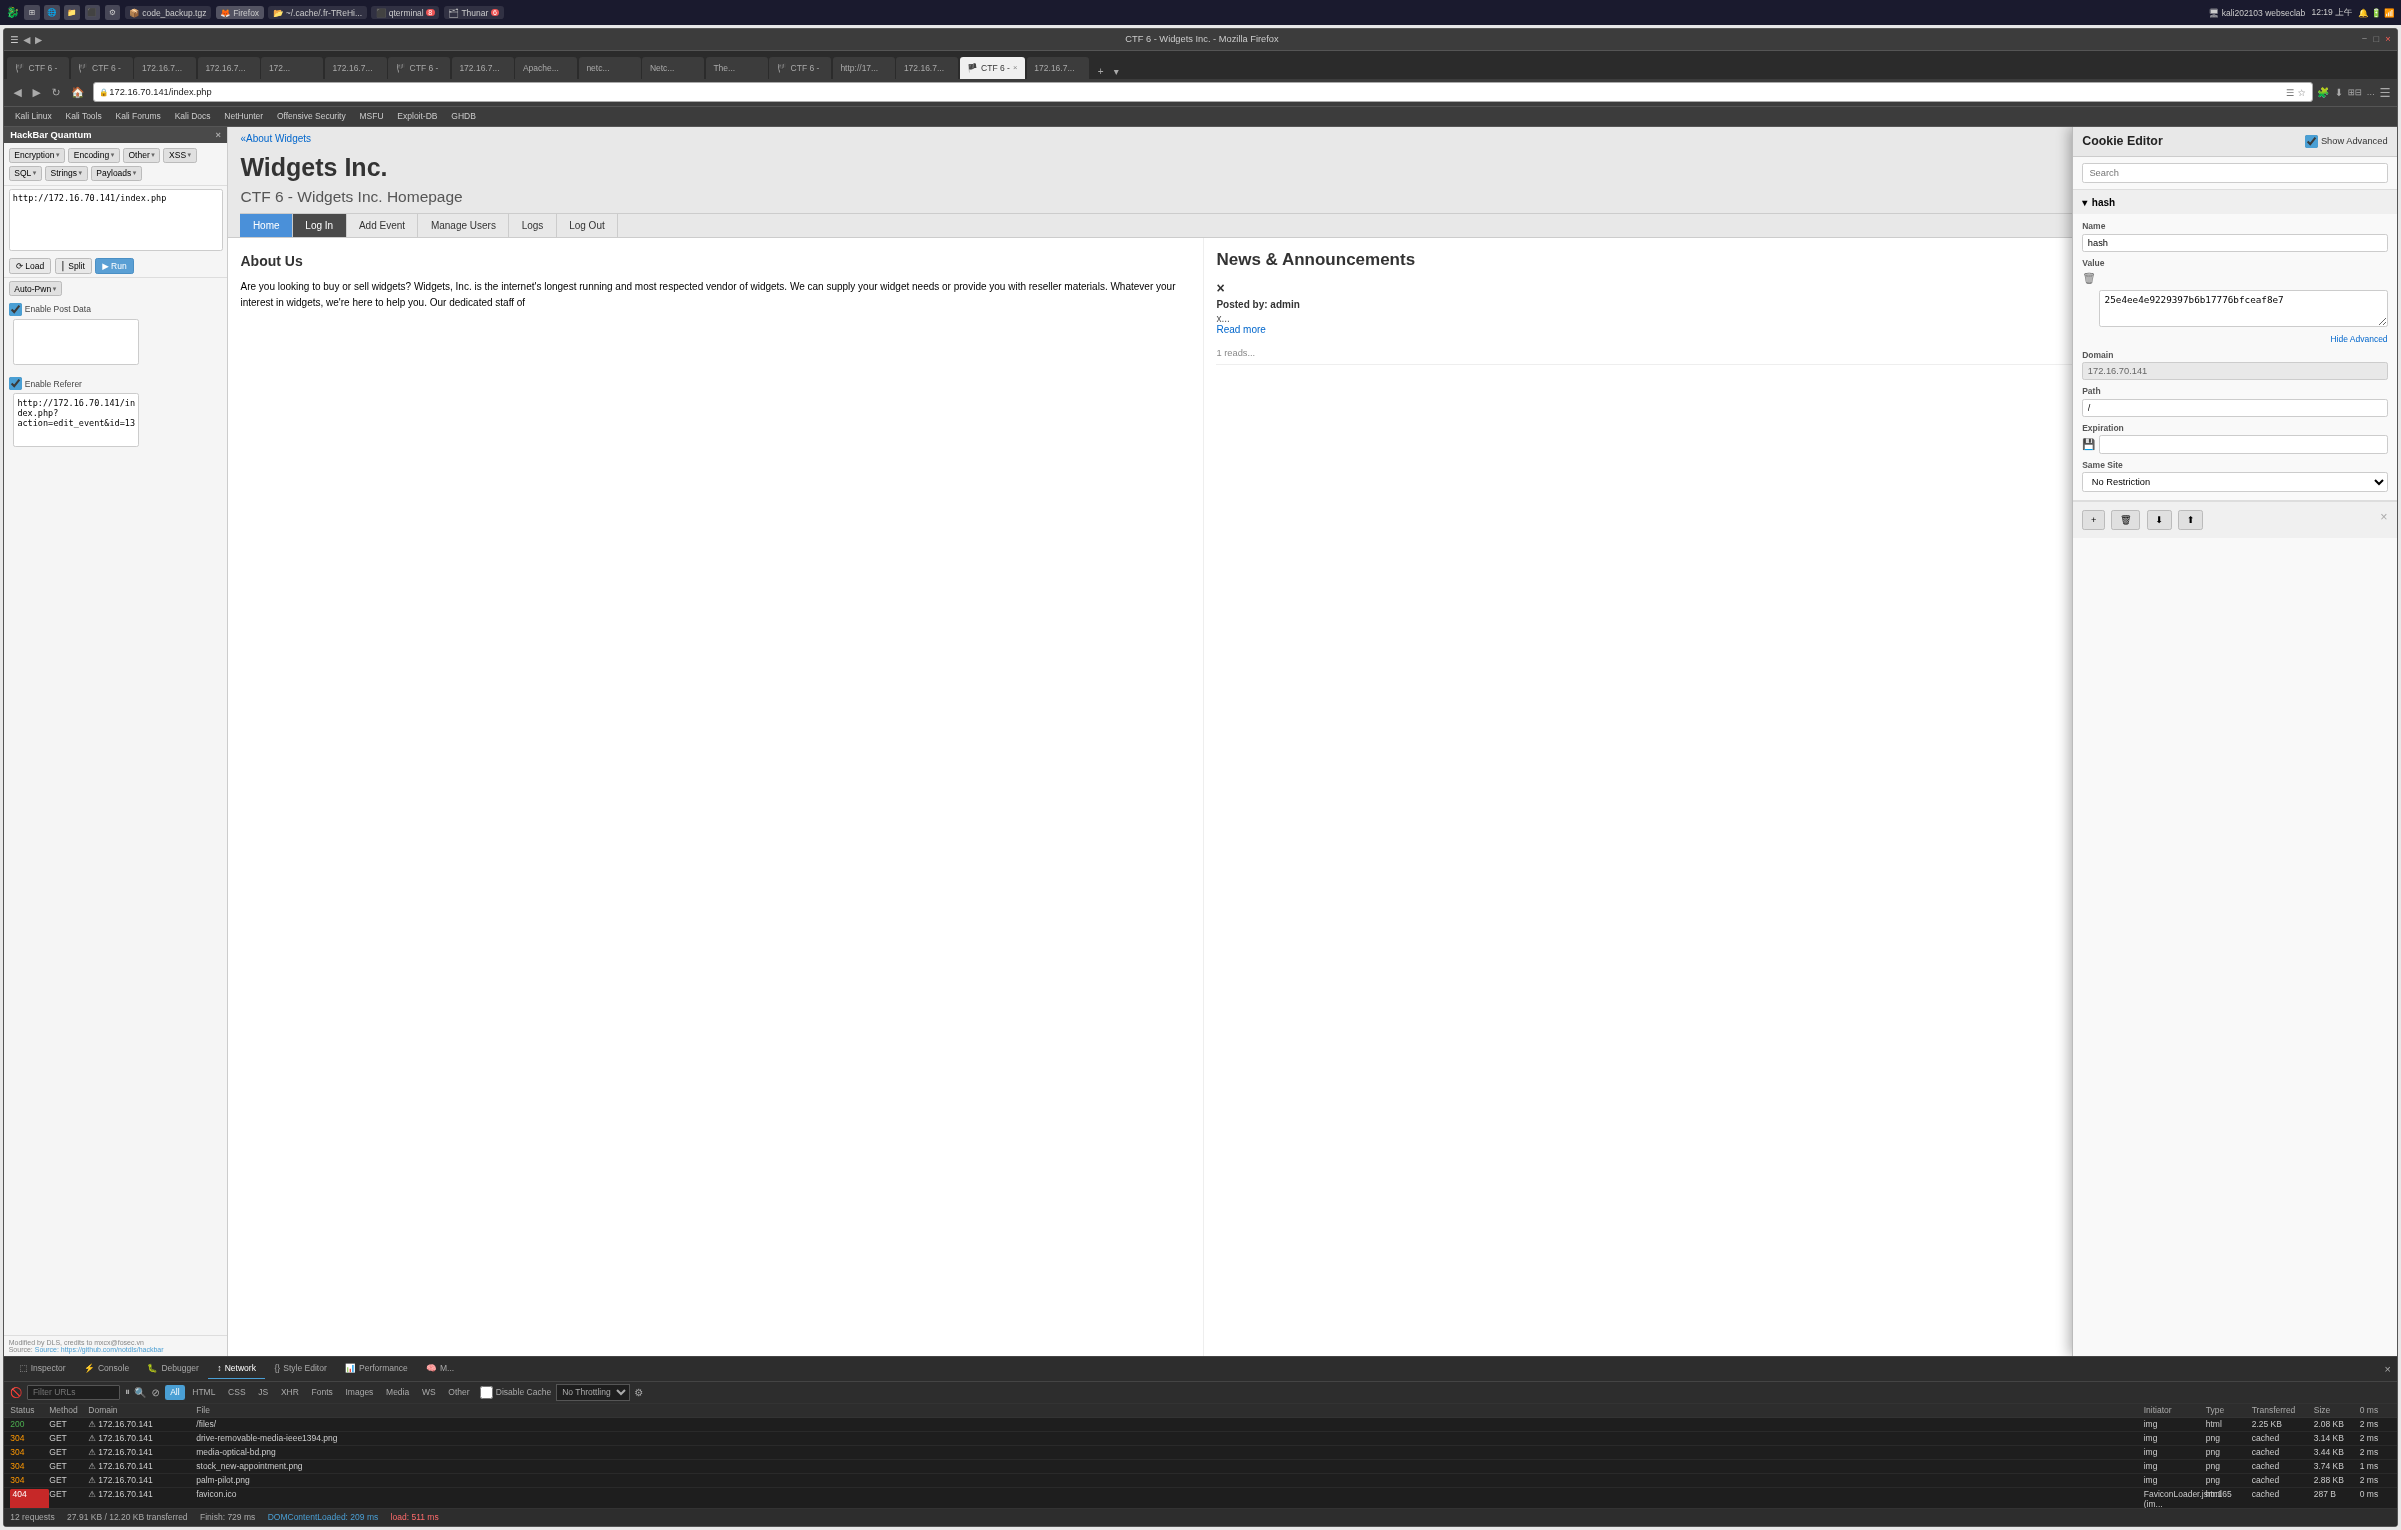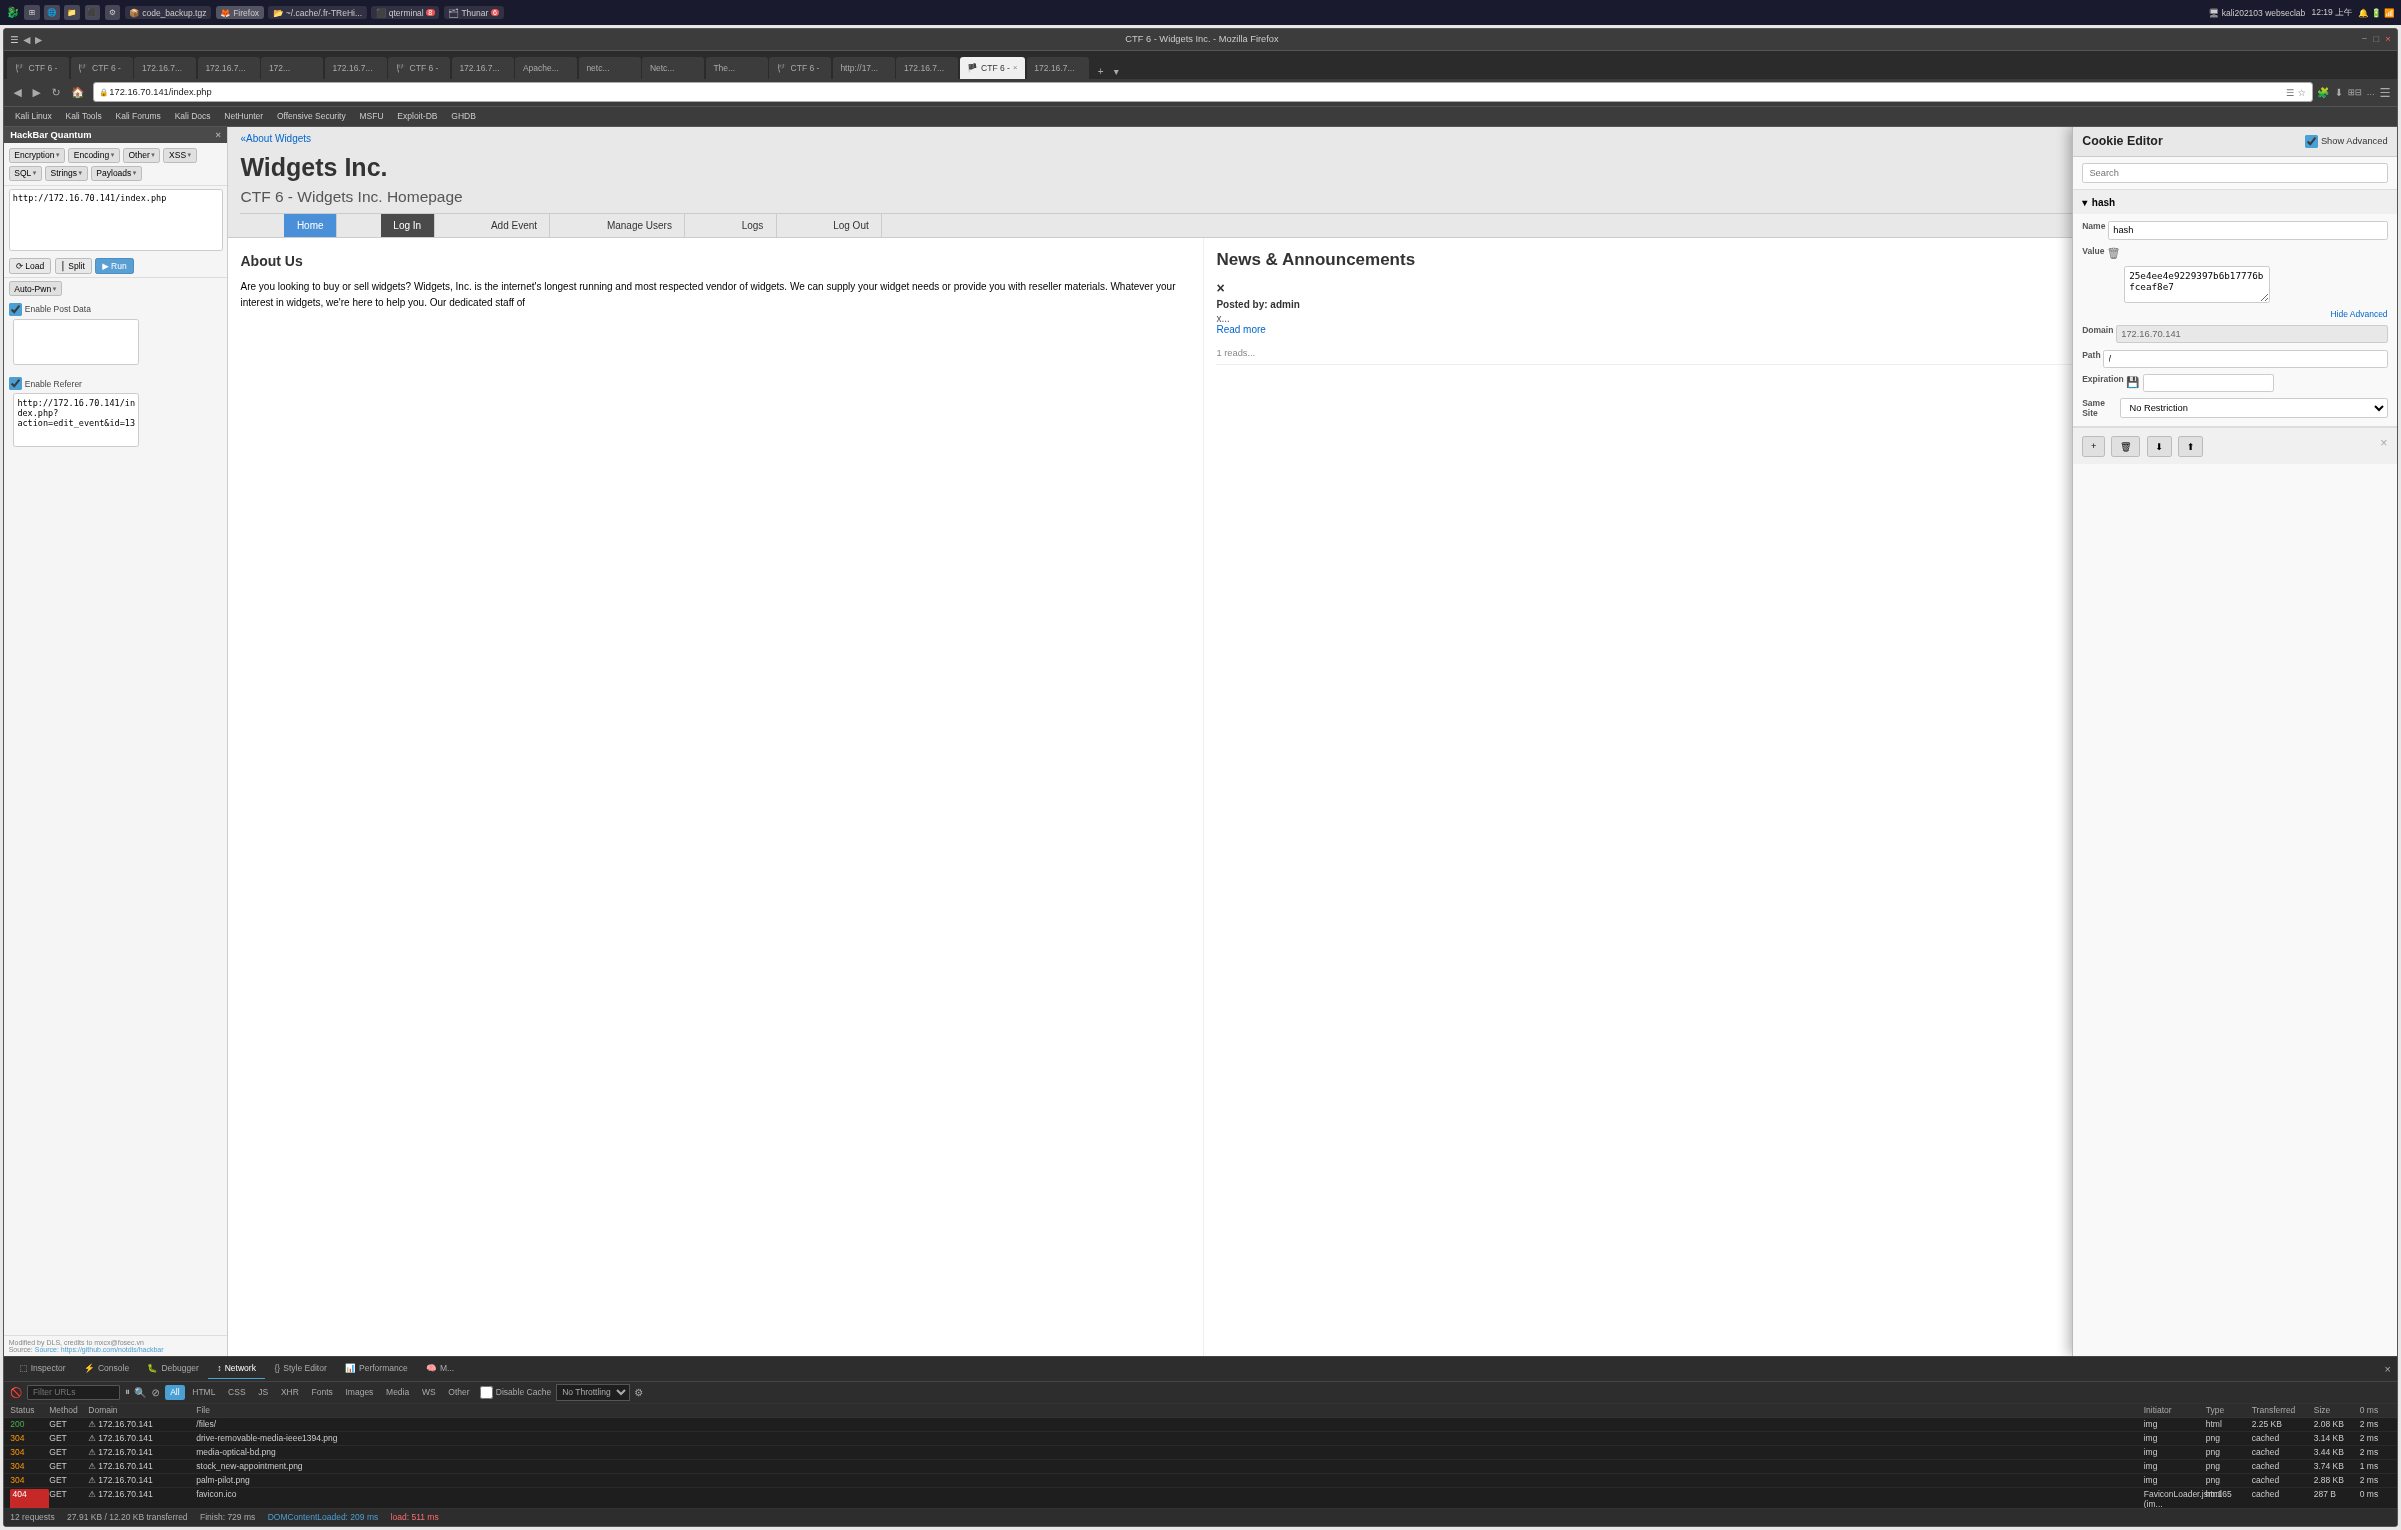--- a/index.html
+++ b/index.html
@@ -59,21 +59,21 @@
     .checkbox-label { display: flex; align-items: center; gap: 3.1px; font-size: 8.5px; color: #444; }
     .hackbar-referer { margin: 3.1px 4.6px; }
 
     
     .browser-content { flex: 1; background: #fff; overflow: hidden; display: flex; flex-direction: column; }
     .website-nav { background: #e8e8e8; padding: 0 12.4px; border-bottom: 0.8px solid #ccc; }
     .site-breadcrumb { padding: 6.2px 0 3.1px; color: #0066cc; font-size: 10px; cursor: pointer; }
     .site-title { font-size: 25px; font-weight: bold; color: #333; padding: 6.2px 0; }
     .site-subtitle { font-size: 15.5px; color: #555; padding-bottom: 6.2px; }
     .nav-menu { display: flex; gap: 0; border-top: 0.8px solid #ccc; }
-    .nav-item { padding: 6.2px 12.4px; font-size: 10px; cursor: pointer; border-right: 0.8px solid #ccc; color: #333; margin-left: 44px; }
+    .nav-item { padding: 6.2px 12.4px; font-size: 10px; cursor: pointer; border-right: 0.8px solid #ccc; color: #333; }
     .nav-item.active { background: #4a4a4a; color: #fff; }
     .nav-item.home { background: #4a90d9; color: #fff; }
 
     .website-main { display: flex; flex: 1; overflow: hidden; }
     .about-section { width: 45%; padding: 12.4px; border-right: 0.8px solid #eee; font-size: 10px; line-height: 1.6; }
     .about-section h2 { font-size: 14px; margin-bottom: 6.2px; color: #333; }
     .news-section { flex: 1; padding: 12.4px; }
     .news-section h2 { font-size: 17px; font-weight: bold; margin-bottom: 9.3px; color: #333; }
     .news-post { border-bottom: 0.8px solid #eee; padding-bottom: 6.2px; }
     .news-x { font-size: 14px; font-weight: bold; color: #333; }
@@ -85,21 +85,21 @@
     
     .cookie-editor { position: absolute; right: 0; top: 0; width: 325px; background: #f9f9f9; border-left: 1.5px solid #bbb; box-shadow: -3.1px 0 12.4px rgba(0,0,0,0.3); display: flex; flex-direction: column; height: 100%; overflow-y: auto; z-index: 100; }
     .cookie-editor-header { background: #e8e8e8; padding: 7.7px 9.3px; display: flex; align-items: center; justify-content: space-between; border-bottom: 0.8px solid #ccc; }
     .cookie-editor-title { font-size: 12.4px; font-weight: bold; color: #222; }
     .cookie-show-advanced { display: flex; align-items: center; gap: 3.1px; font-size: 9.3px; color: #333; }
     .cookie-search { padding: 6.2px 9.3px; border-bottom: 0.8px solid #ddd; }
     .cookie-search input { width: 100%; padding: 3.9px 6.2px; border: 0.8px solid #ccc; border-radius: 2.3px; font-size: 9.3px; background: #fff; }
     .cookie-section { border-bottom: 0.8px solid #ddd; }
     .cookie-section-header { padding: 6.2px 9.3px; background: #efefef; display: flex; align-items: center; gap: 4.6px; cursor: pointer; font-weight: bold; font-size: 10px; }
     .cookie-form { padding: 7.7px 9.3px; display: flex; flex-direction: column; gap: 6.2px; }
-    .cookie-field { display: flex; flex-direction: row; gap: 2.3px; }
+    .cookie-field { display: flex; flex-direction: column; gap: 2.3px; }
     .cookie-field label { font-size: 8.5px; font-weight: bold; color: #555; }
     .cookie-field input, .cookie-field select, .cookie-field textarea { border: 0.8px solid #ccc; border-radius: 2.3px; padding: 3.1px 4.6px; font-size: 9.3px; background: #fff; width: 100%; }
     .cookie-field textarea { height: 46px; resize: vertical; font-family: monospace; }
     .cookie-field input[readonly] { background: #e8e8e8; color: #666; }
     .cookie-hide-advanced { text-align: right; color: #0066cc; font-size: 8.5px; cursor: pointer; }
     .cookie-actions { padding: 7.7px 9.3px; display: flex; gap: 6.2px; border-top: 0.8px solid #ddd; background: #f0f0f0; }
     .cookie-action-btn { padding: 3.9px 7.7px; border: 0.8px solid #bbb; border-radius: 2.3px; background: #e0e0e0; cursor: pointer; font-size: 9.3px; display: flex; align-items: center; justify-content: center; }
 
     
     .devtools { height: 170px; background: #1e1e1e; border-top: 1.5px solid #444; display: flex; flex-direction: column; }

